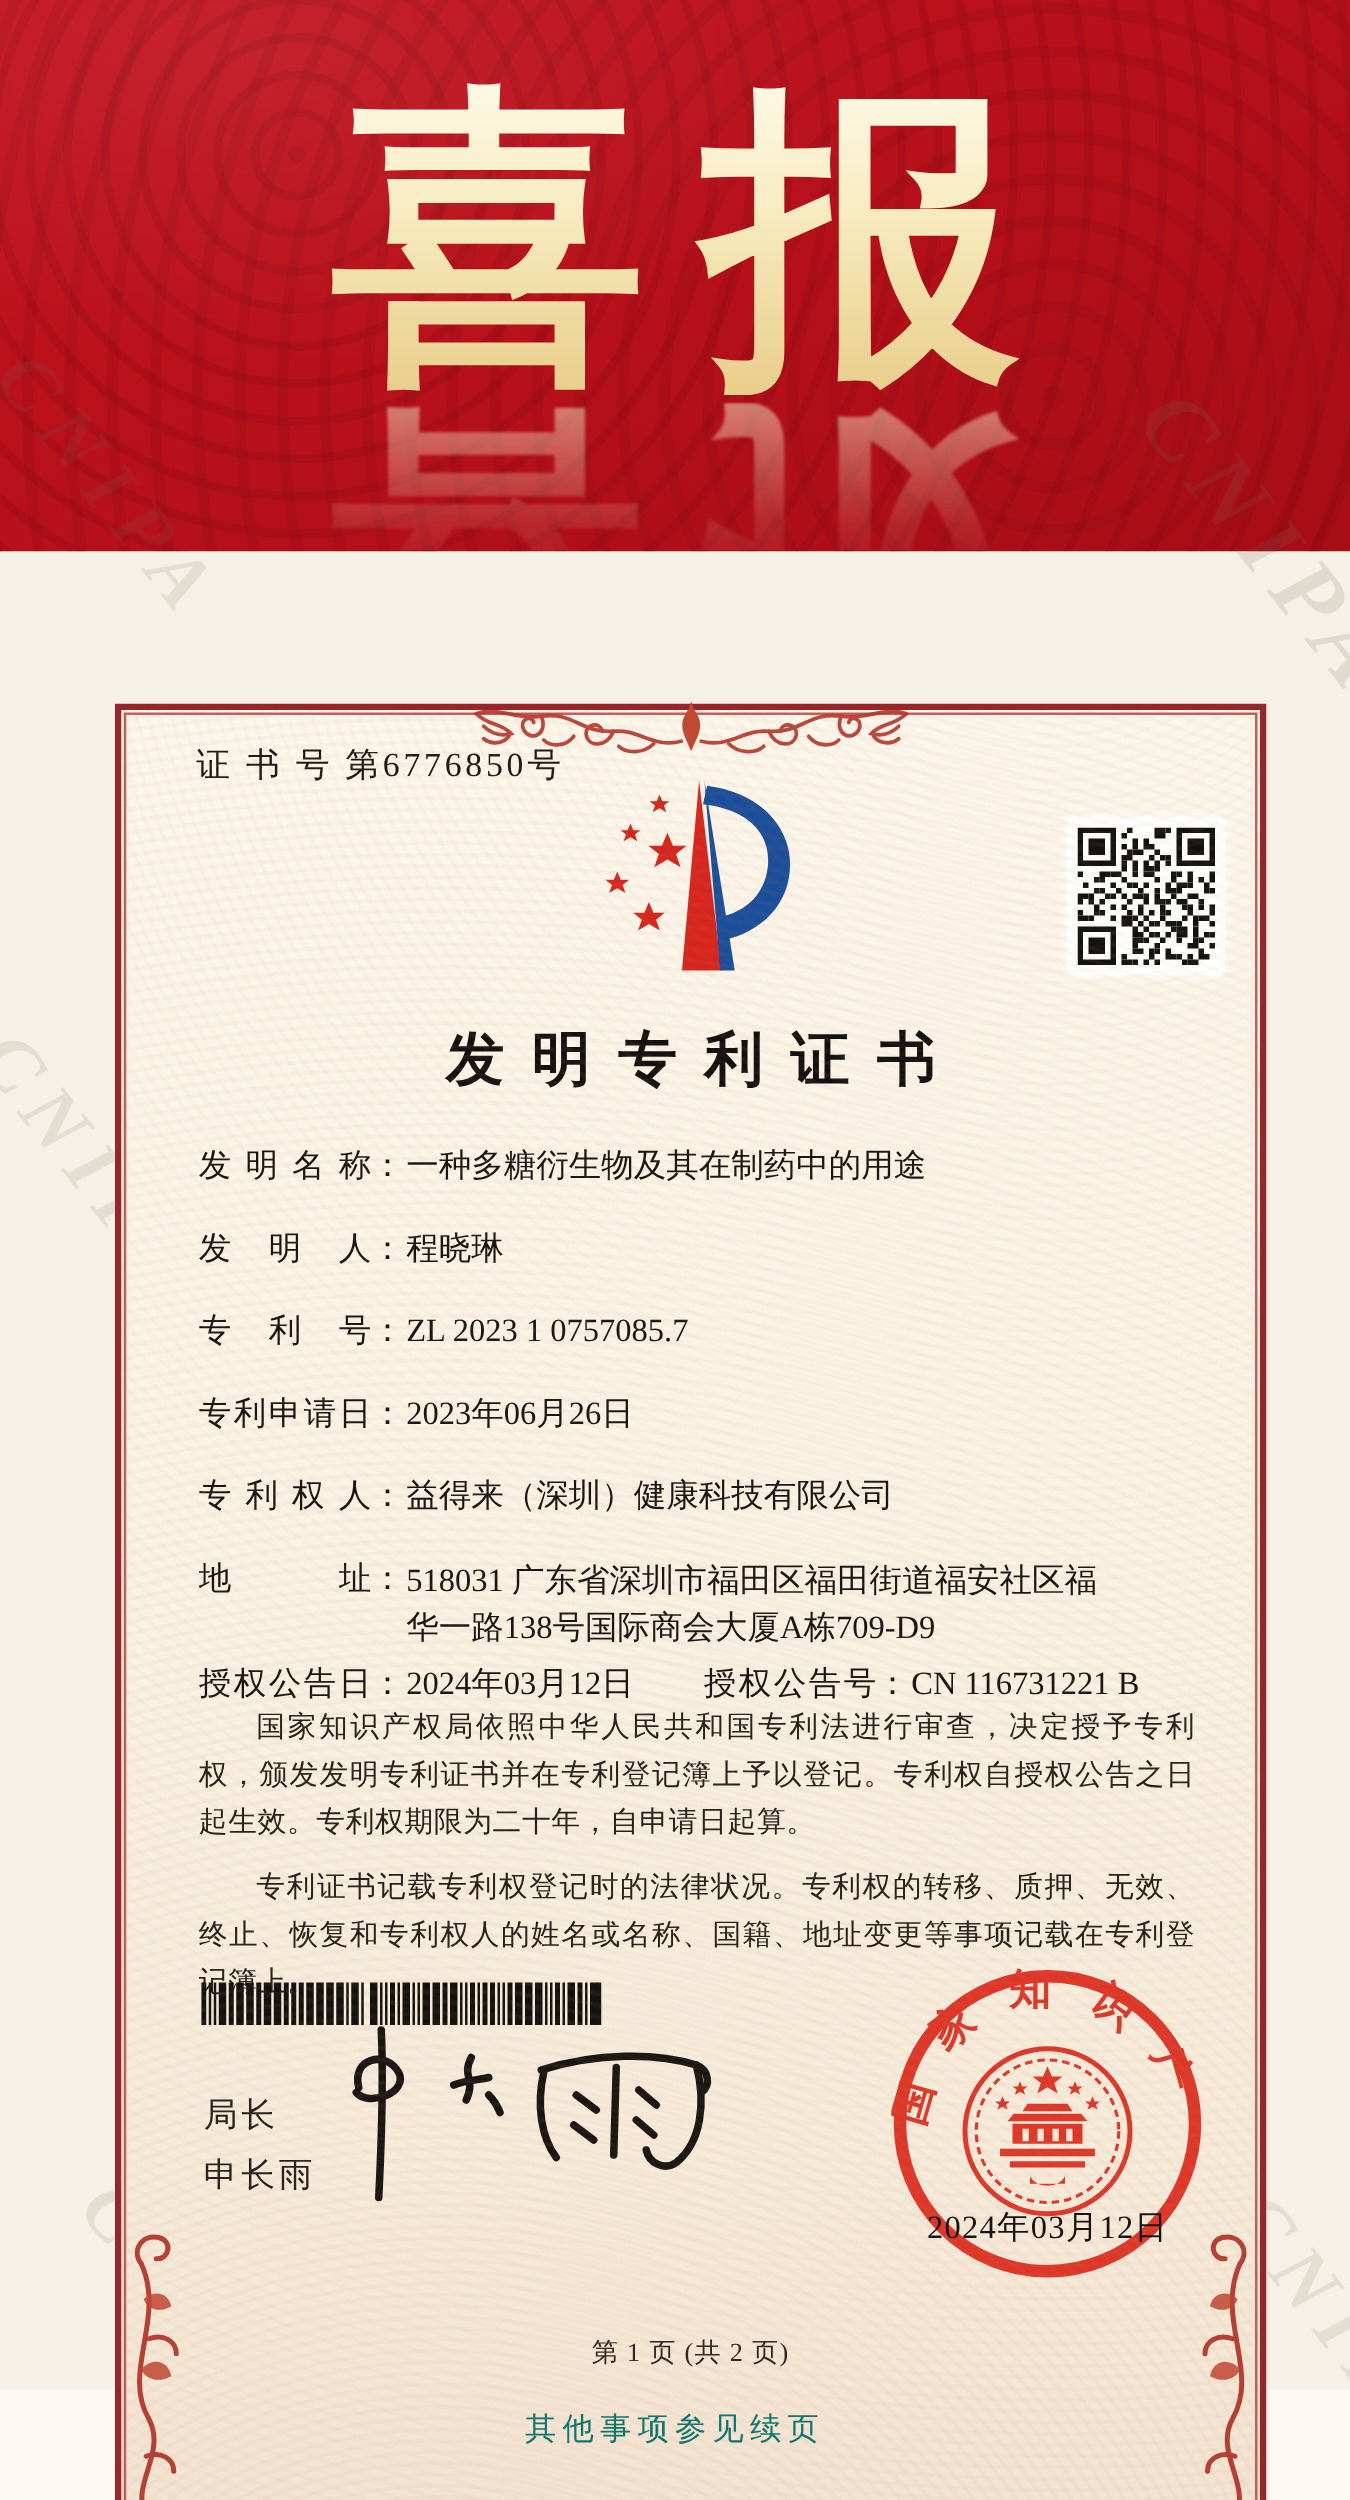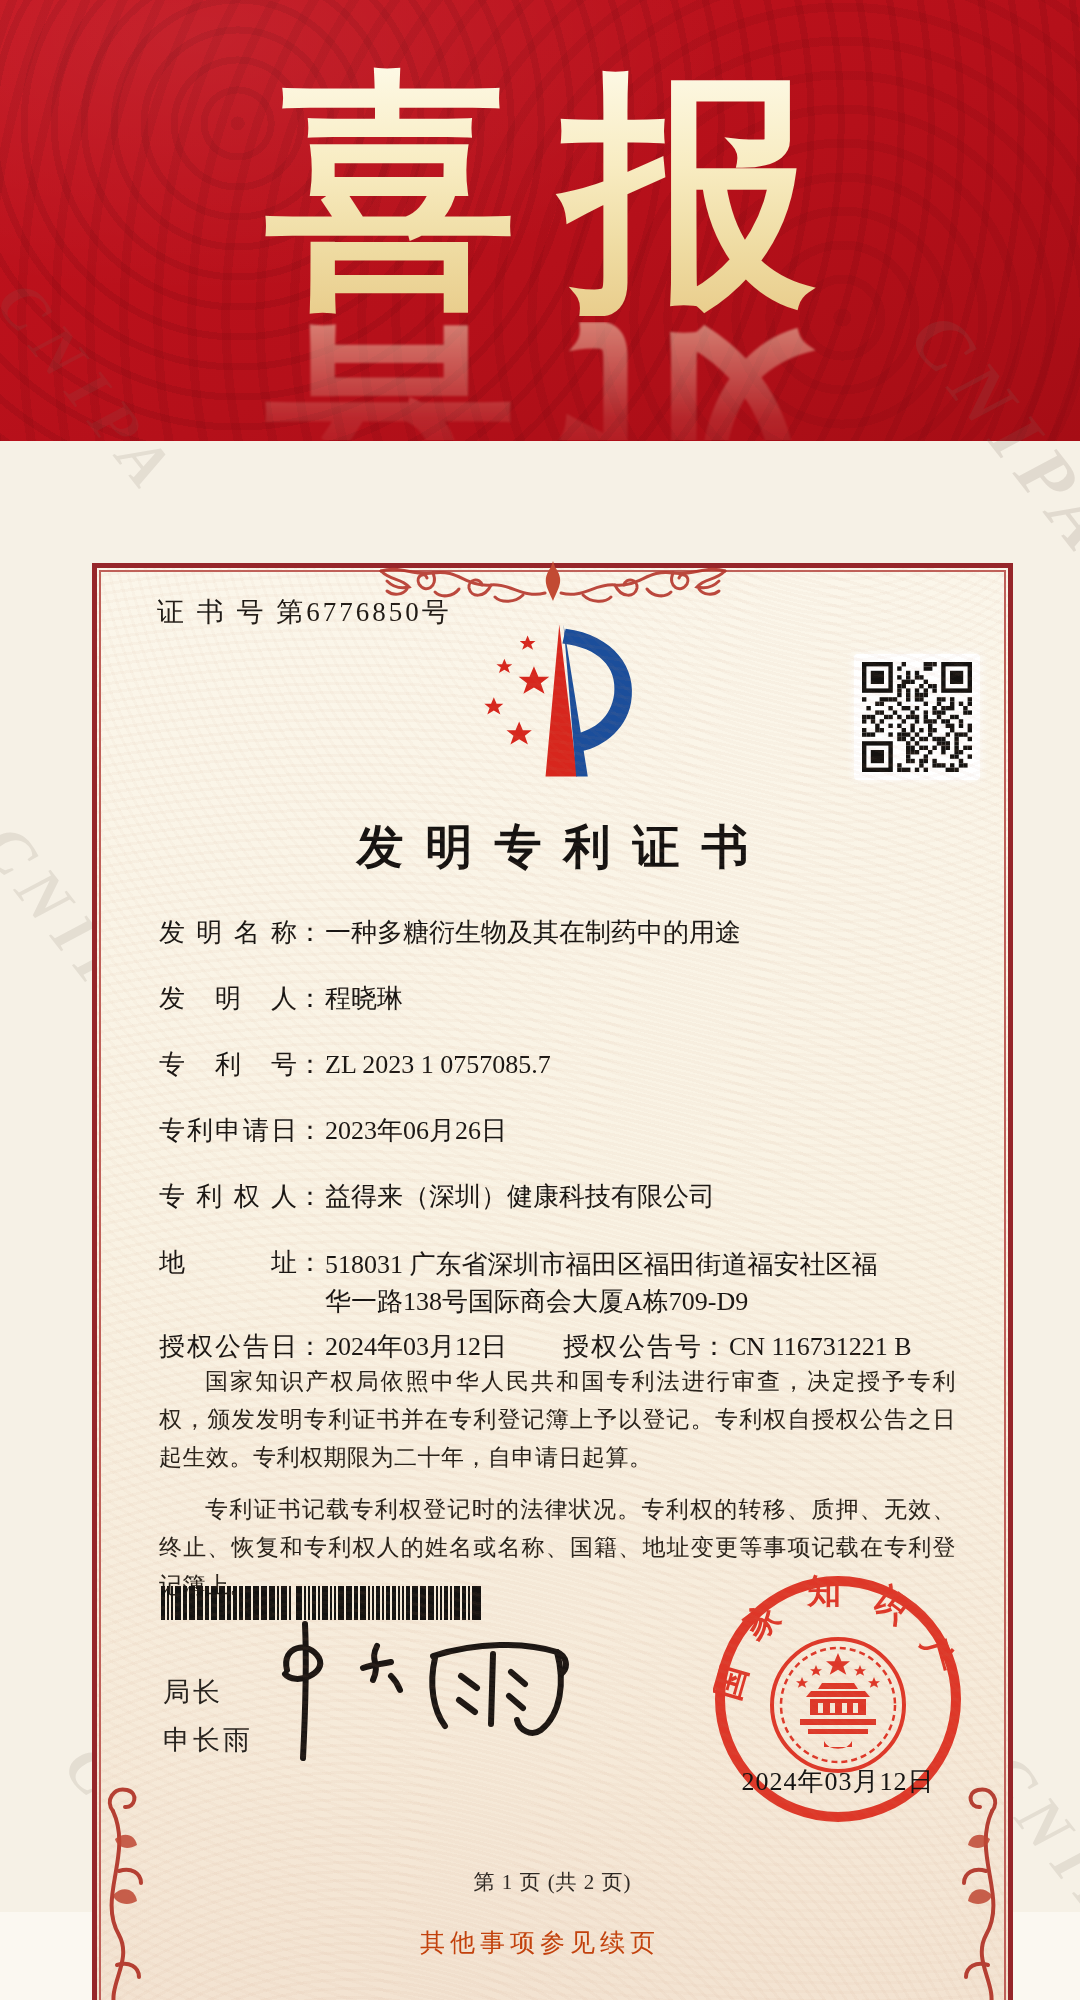--- a/index.html
+++ b/index.html
@@ -121,21 +121,21 @@
     position:absolute;left:616px;top:1196px;width:250px;text-align:center;
     font-size:26px;color:#151413;letter-spacing:1px;z-index:4;
   }
   .pagenum{
     position:absolute;left:0;right:0;top:1300px;text-align:center;
     font-size:21px;color:#2a2622;letter-spacing:1px;
   }
 
   .continuation{
     position:absolute;left:0;right:0;top:1926px;text-align:center;z-index:3;
-    font-size:25px;color:#c2410c;letter-spacing:5px;
+    font-size:25px;color:#0f766e;letter-spacing:5px;
   }
 </style>
 </head>
 <body>
 
 <div class="banner">
   <div class="xi-wrap">
     <span class="xi">喜报</span>
   </div>
   <div class="xi-reflect-wrap">

